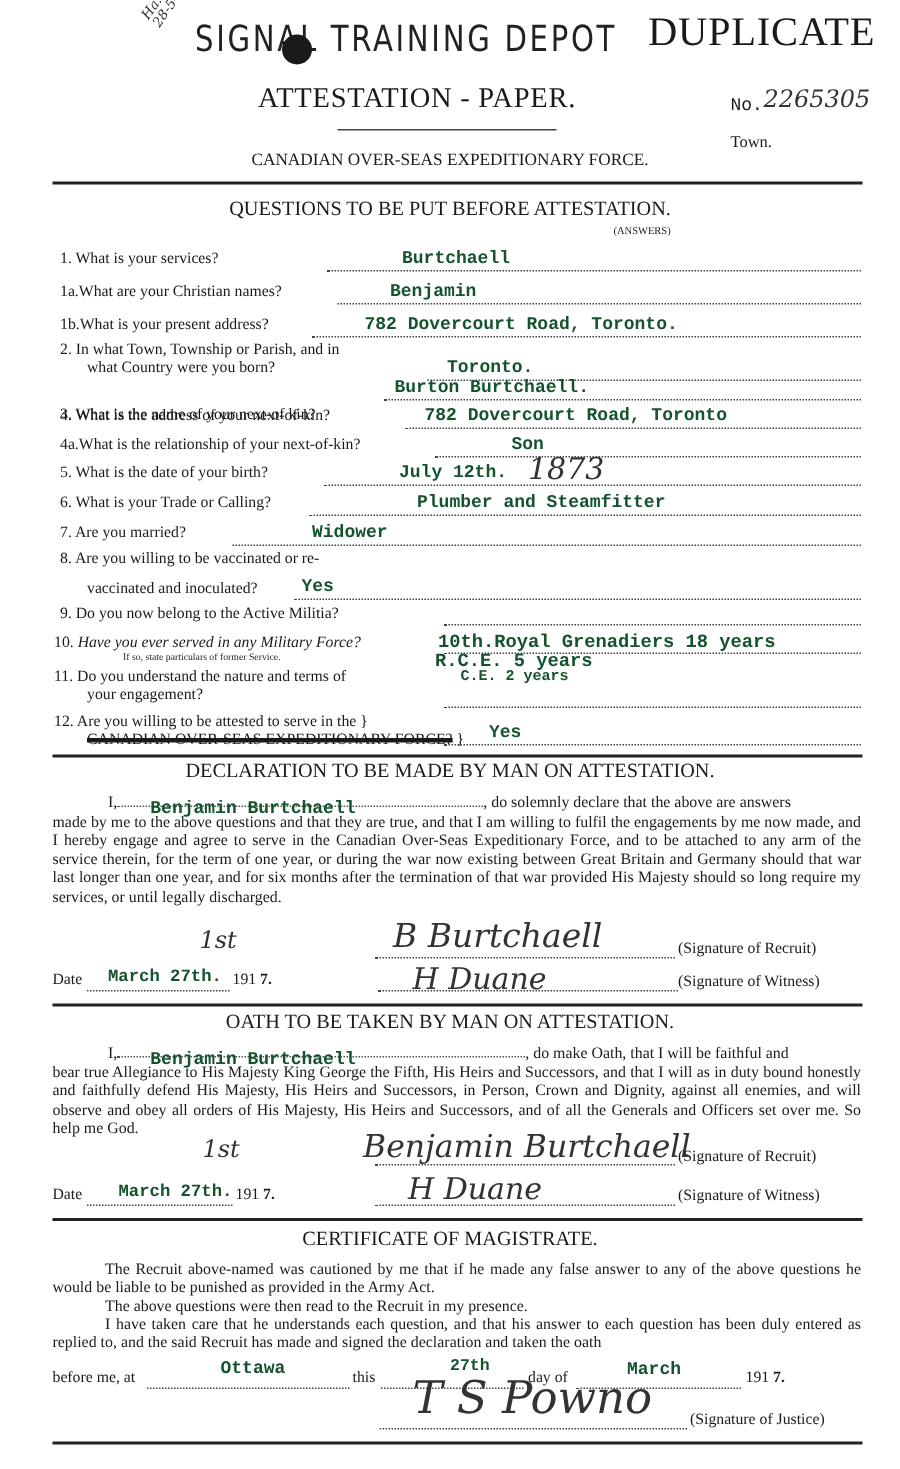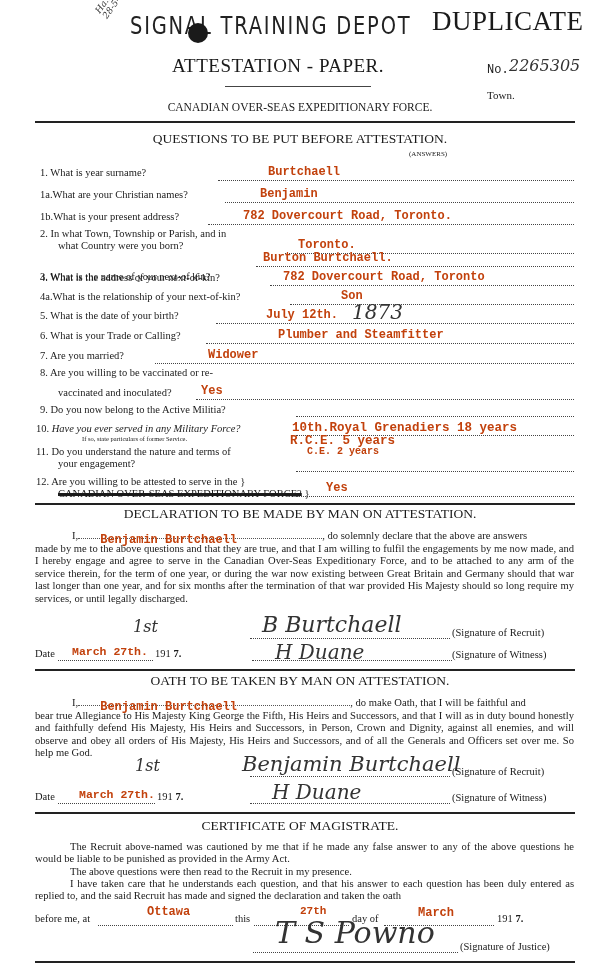--- a/index.html
+++ b/index.html
@@ -1,20 +1,20 @@
 <!DOCTYPE html>
 <html><head>
   <meta charset="utf-8">
   <style>
     html, body { margin:0; padding:0; background:#ffffff; }
     body { width:600px; height:979px; position:relative; overflow:hidden; color:#1a1a1a;
            font-family:"Liberation Serif","DejaVu Serif",serif; }
     .abs { position:absolute; }
     .serif { font-family:"Liberation Serif","DejaVu Serif",serif; }
-    .mono { font-family:"Liberation Mono","DejaVu Sans Mono",monospace; font-weight:bold; color:#c2410c; }
+    .mono { font-family:"Liberation Mono","DejaVu Sans Mono",monospace; font-weight:bold; color:#14532d; }
     .hand { font-family:"DejaVu Serif",serif; font-style:italic; color:#333; }
     .stamp { font-family:"DejaVu Sans Condensed","DejaVu Sans",sans-serif; letter-spacing:2px; color:#222; transform:scaleX(0.9); transform-origin:left; }
     .rule { position:absolute; height:0; border-top:2px solid #222; }
     .rule.thin { border-top:1px solid #444; }
     .dots { border-bottom:1px dotted #555; }
     .q { position:absolute; font-size:10.5px; white-space:nowrap; }
     .a { position:absolute; font-size:12px; white-space:nowrap; }
     .line { position:absolute; height:0; border-bottom:1px dotted #444; }
     .para { position:absolute; font-size:10.6px; line-height:12.4px; text-align:justify; }
     .center { text-align:center; }
@@ -34,21 +34,21 @@
 <div class="abs serif" style="left:487px;top:63px;font-size:12px;font-family:Liberation Mono, monospace;">No.</div>
 <div class="abs hand" style="left:509px;top:56px;font-size:16px;">2265305</div>
 <div class="rule thin" style="left:225px;top:86px;width:146px;"></div>
 <div class="abs serif" style="left:487px;top:89px;font-size:11px;">Town.</div>
 <div class="abs serif center" style="left:100px;top:101px;width:400px;font-size:11.5px;">CANADIAN OVER-SEAS EXPEDITIONARY FORCE.</div>
 <div class="rule" style="left:35px;top:121px;width:540px;"></div>
 
 <div class="abs serif center" style="left:100px;top:131px;width:400px;font-size:13.5px;">QUESTIONS TO BE PUT BEFORE ATTESTATION.</div>
 <div class="abs serif" style="left:409px;top:150px;font-size:7px;">(ANSWERS)</div>
 
-<div class="q" style="left:40px;top:167px;"><span>1.</span> <span>What is year surname?</span></div>
+<div class="q" style="left:40px;top:167px;"><span>1.</span> <span>What is your services?</span></div>
 <div class="line" style="left:218px;top:180px;width:356px;"></div>
 <div class="a mono" style="left:268px;top:165px;">Burtchaell</div>
 
 <div class="q" style="left:40px;top:189px;"><span>1a.</span><span>What are your Christian names?</span></div>
 <div class="line" style="left:225px;top:202px;width:349px;"></div>
 <div class="a mono" style="left:260px;top:187px;">Benjamin</div>
 
 <div class="q" style="left:40px;top:211px;"><span>1b.</span><span>What is your present address?</span></div>
 <div class="line" style="left:208px;top:224px;width:366px;"></div>
 <div class="a mono" style="left:243px;top:209px;">782 Dovercourt Road, Toronto.</div>

